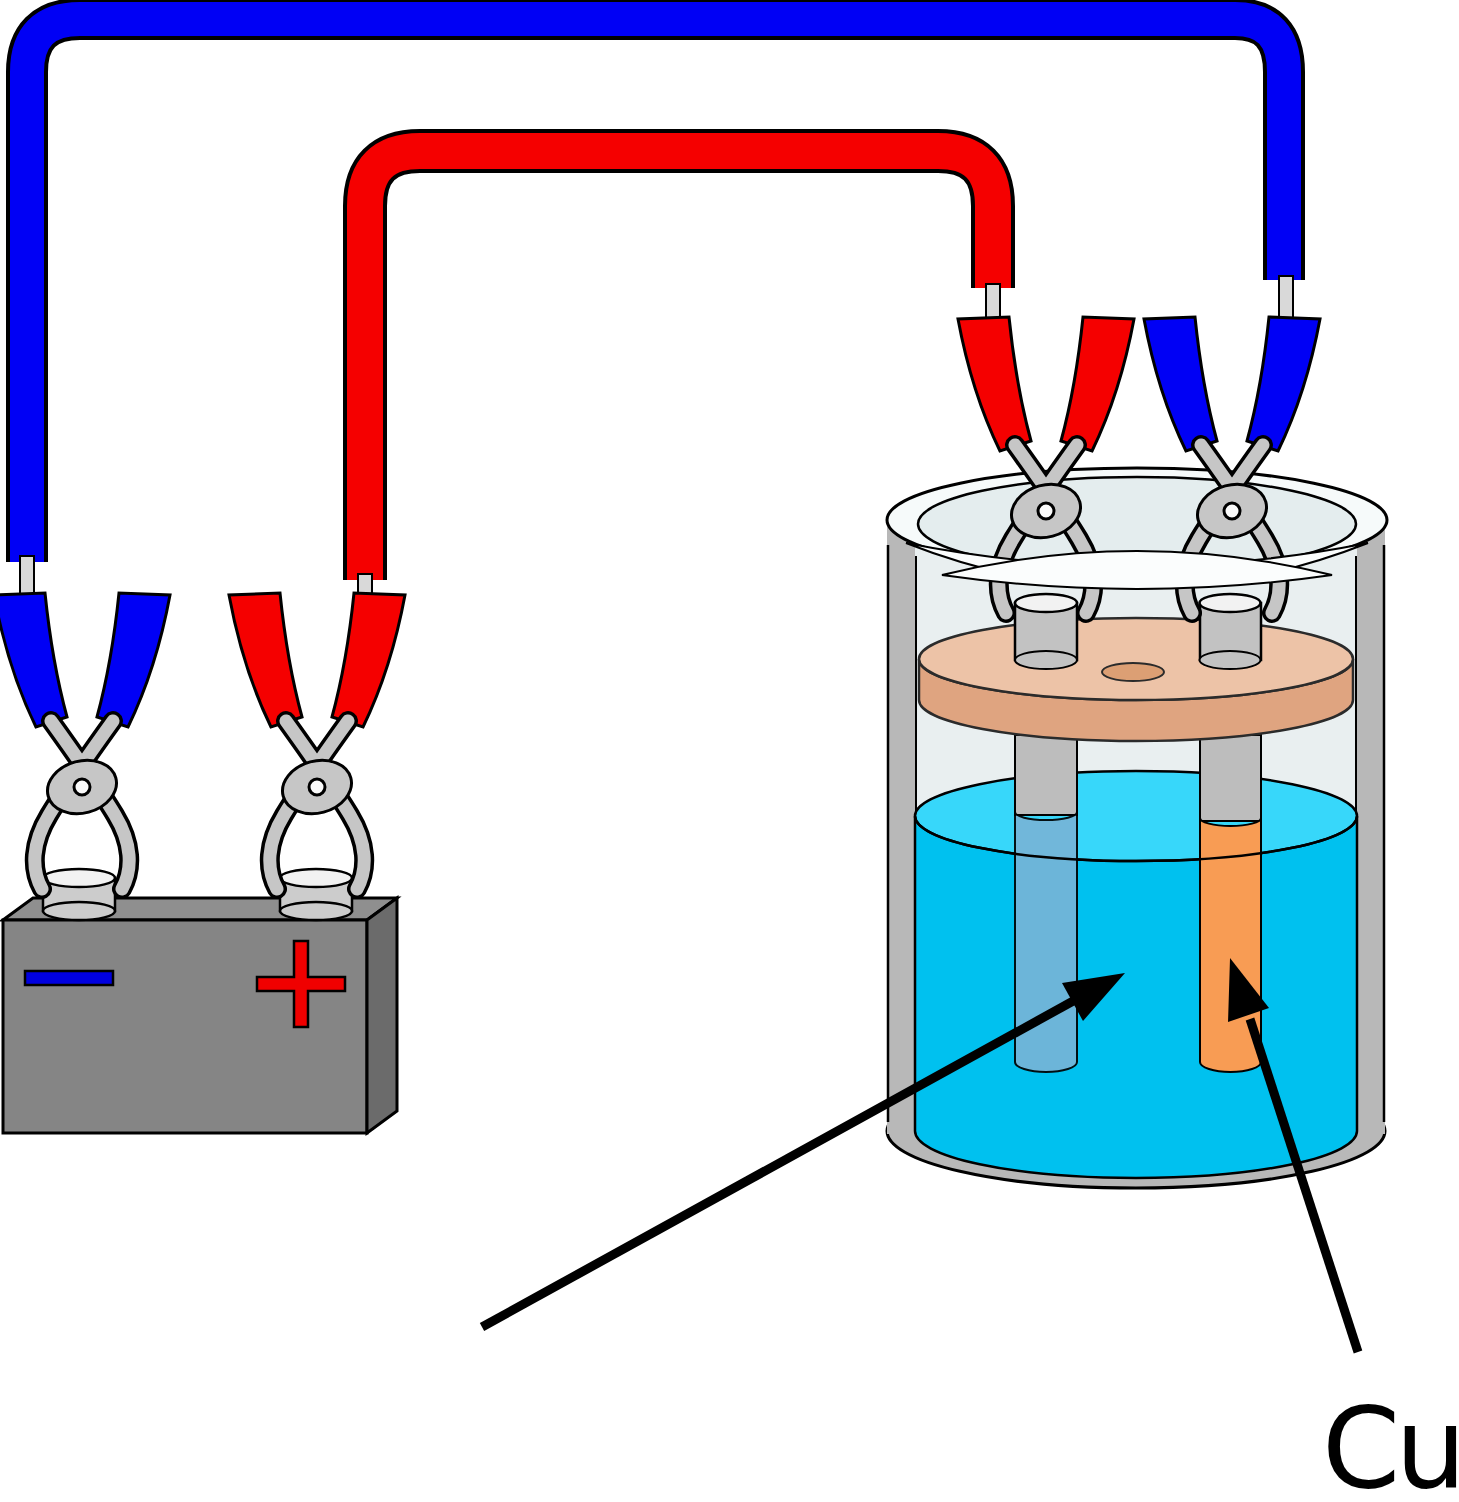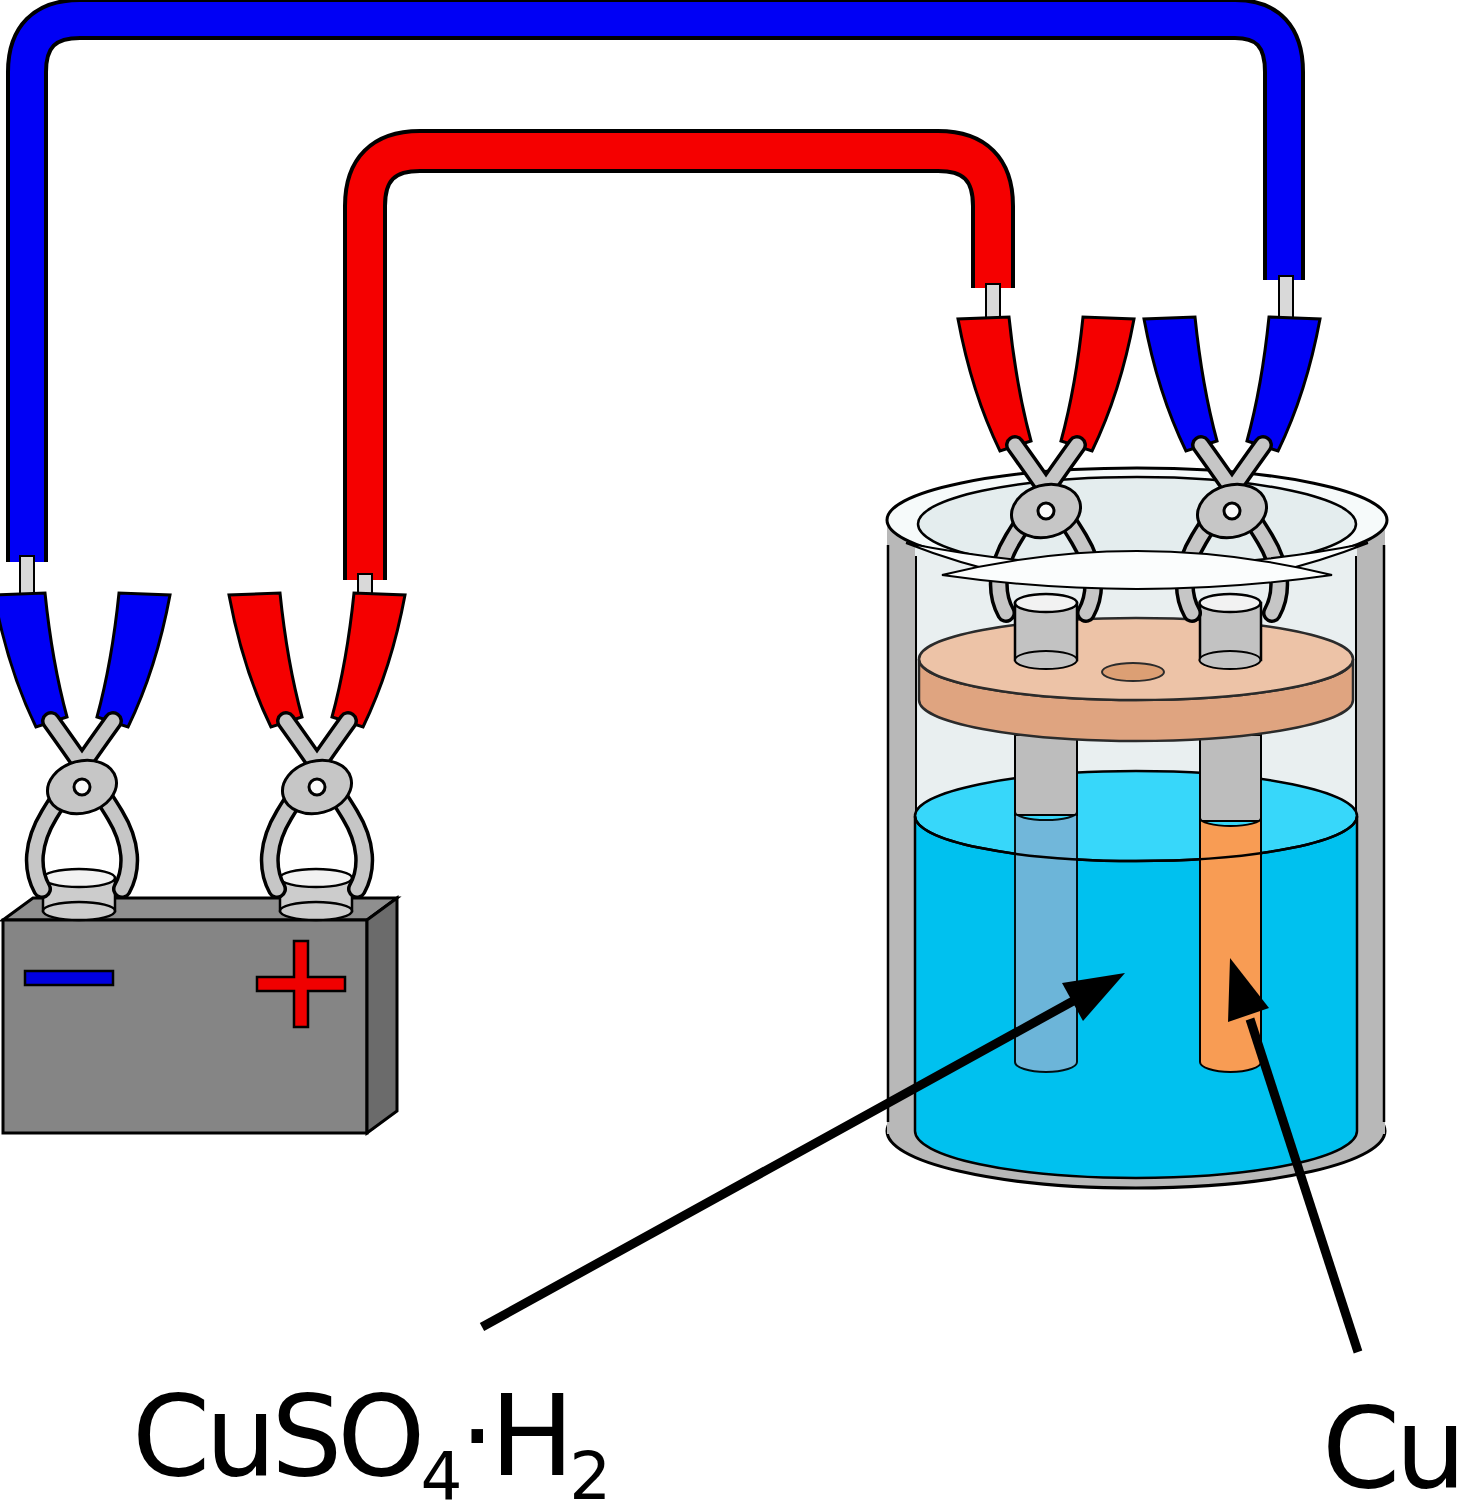--- a/index.html
+++ b/index.html
@@ -116,19 +116,16 @@
   <g>
     <line x1="482" y1="1327" x2="1075" y2="1000" stroke-width="9" stroke="#000000"></line>
     <polygon points="1125,973 1083,1021 1062,983" fill="#000000"></polygon>
   </g>
   <g>
     <line x1="1358" y1="1352" x2="1250" y2="1019" stroke-width="9" stroke="#000000"></line>
     <polygon points="1230,958 1269,1008 1228,1022" fill="#000000"></polygon>
   </g>
 </svg>
 
-  <div class="label" style="left:132px; top:1380px;">
-    <span>CuSO</span><span class="sub">4</span><span>·</span><span>H</span><span class="sub">2</span>
-  </div>
   <div class="label" style="left:1322px; top:1392px;">
     <span>Cu</span>
   </div>
 </div>
 
 </body></html>

